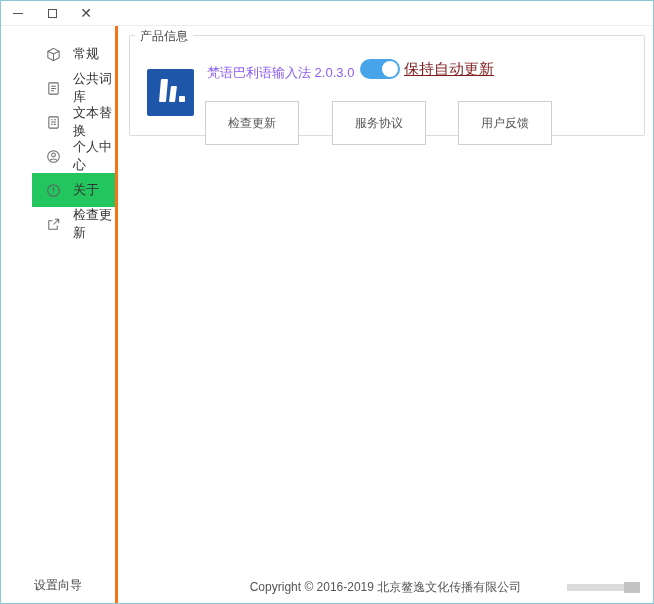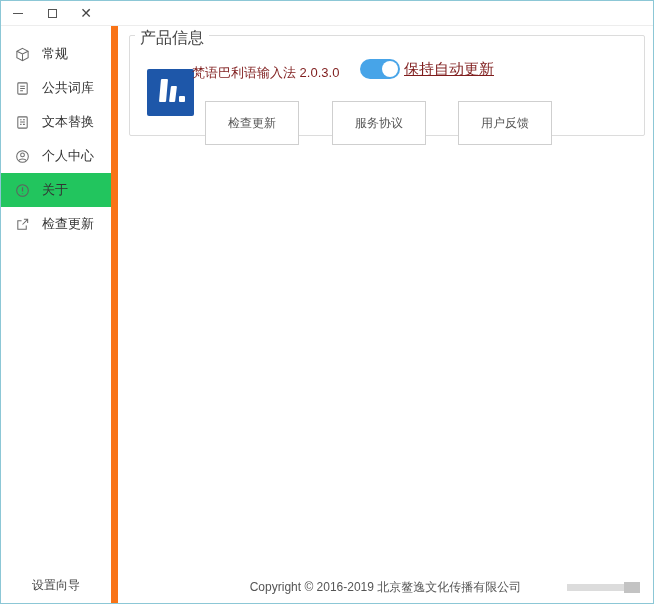--- a/index.html
+++ b/index.html
@@ -31,24 +31,25 @@
   }
   .glyph-min { display: block; width: 10px; height: 1px; background: #555; }
   .glyph-max { display: block; width: 9px; height: 9px; border: 1px solid #555; background: #fff; }
   .glyph-close { font-size: 14px; color: #444; line-height: 1; font-weight: 400; }
 
   
   .body { flex: 1; display: flex; position: relative; min-height: 0; }
 
   .sidebar {
     width: 117px; flex: 0 0 117px;
-    border-right: 7px solid #f97316;
+    border-right: 3px solid #f97316;
     padding-top: 11px;
     position: relative;
     background: #fff;
+    padding-left: 31px;
   }
   .nav-item {
     height: 34px;
     display: flex; align-items: center;
     padding-left: 13px; gap: 12px;
     font-size: 13px; color: #333;
     cursor: default;
   }
   .nav-item.selected { background: #22c55e; }
   .nav-icon { width: 16px; height: 16px; display: flex; align-items: center; justify-content: center; flex: 0 0 16px; }
@@ -61,21 +62,21 @@
   .main { flex: 1; position: relative; background: #fff; }
 
   
   .groupbox {
     position: absolute; left: 11px; top: 9px; width: 516px; height: 101px;
     border: 1px solid #dcdcdc; border-radius: 2px;
   }
   .groupbox-legend {
     position: absolute; top: -8px; left: 5px;
     background: #fff; padding: 0 5px;
-    font-size: 16px; color: #444;
+    font-size: 12px; color: #444;
   }
 
   .app-logo {
     position: absolute; left: 17px; top: 33px;
     width: 47px; height: 47px;
     background: #1e57a9; border-radius: 2px;
   }
   .logo-bar1 {
     position: absolute; left: 13px; top: 10px; width: 7px; height: 23px;
     background: #fff; border-radius: 1px; transform: skewX(-5deg);
@@ -83,22 +84,22 @@
   .logo-bar2 {
     position: absolute; left: 23px; top: 17px; width: 6px; height: 16px;
     background: #fff; border-radius: 1px; transform: skewX(-7deg);
   }
   .logo-dot {
     position: absolute; left: 32px; top: 27px; width: 6px; height: 6px;
     background: #fff; border-radius: 1px;
   }
 
   .product-name {
-    position: absolute; left: 62px; top: 28px;
-    font-size: 13px; color: #7f1d1d;
+    position: absolute; left: 77px; top: 28px;
+    font-size: 13px; color: #8b5cf6;
   }
 
   .toggle {
     position: absolute; left: 230px; top: 23px;
     width: 40px; height: 20px; border-radius: 10px;
     background: #47a4e8; cursor: pointer;
   }
   .toggle-knob {
     position: absolute; top: 2px; right: 2px;
     width: 16px; height: 16px; border-radius: 50%;

